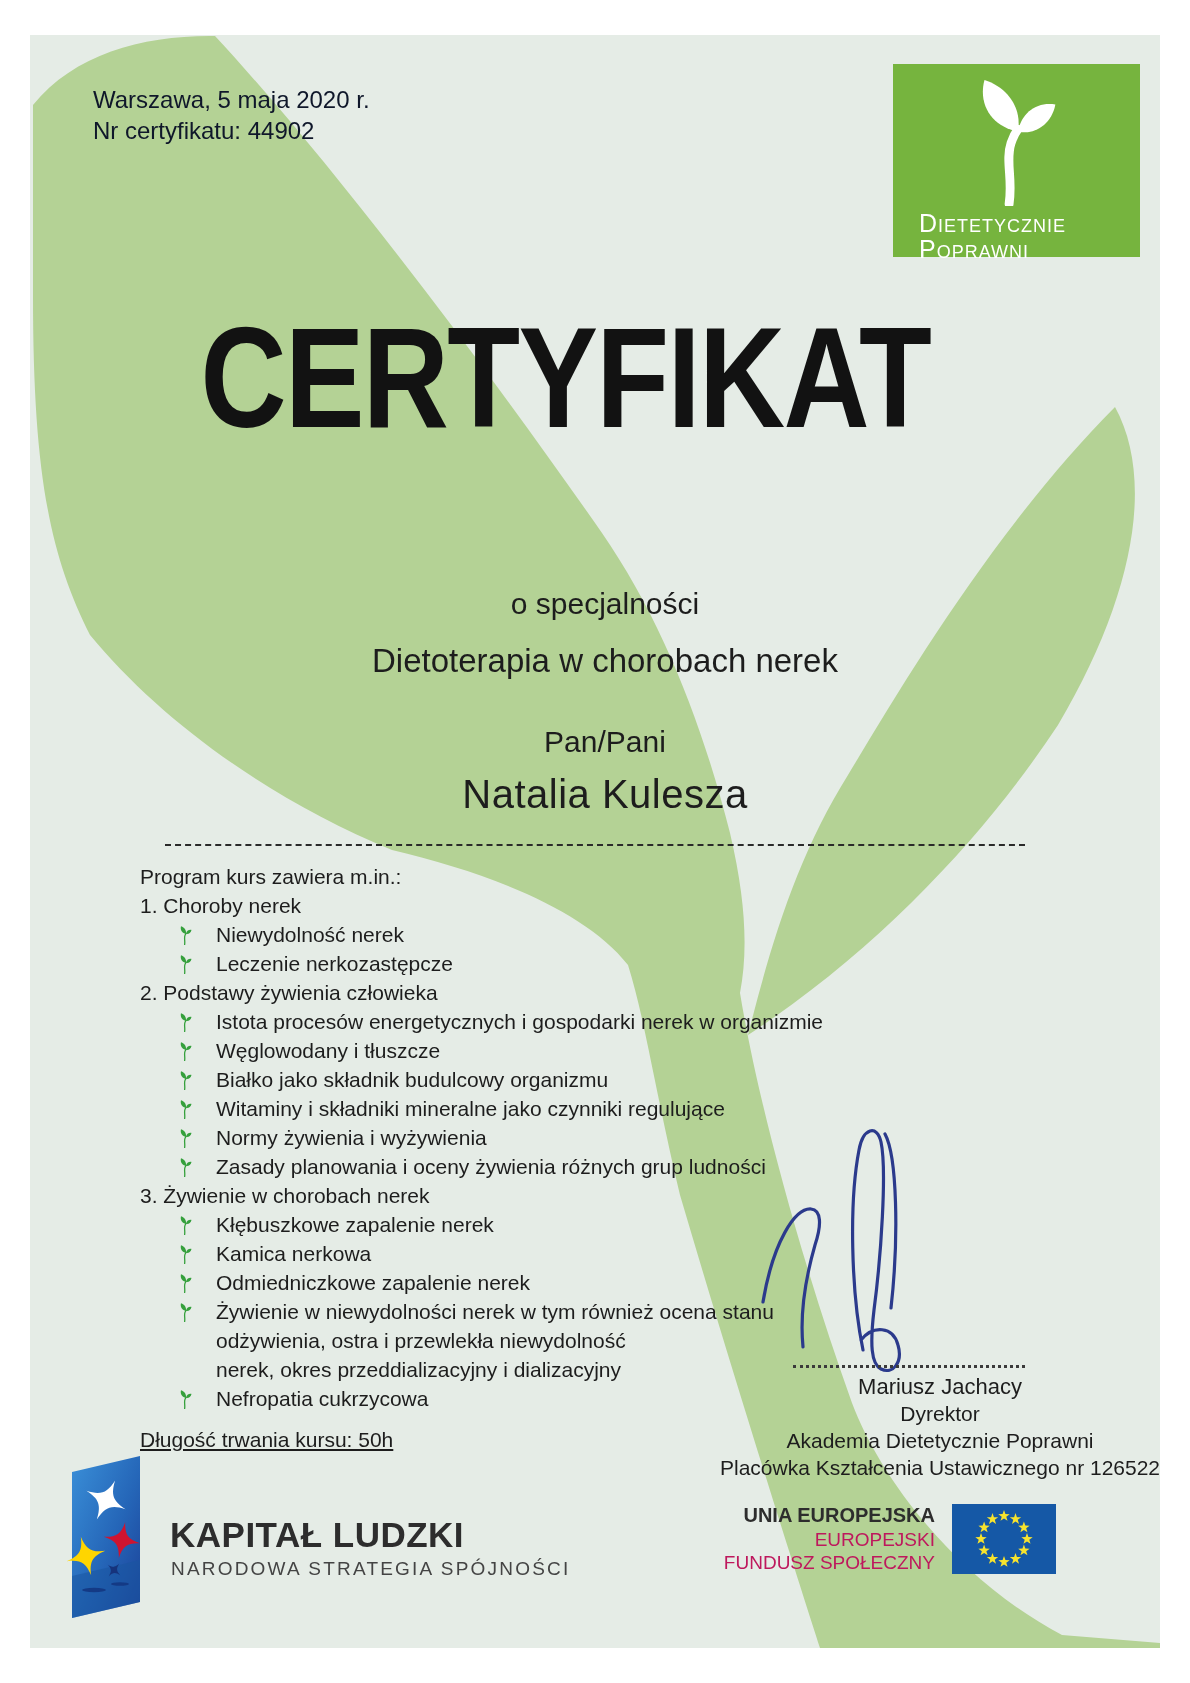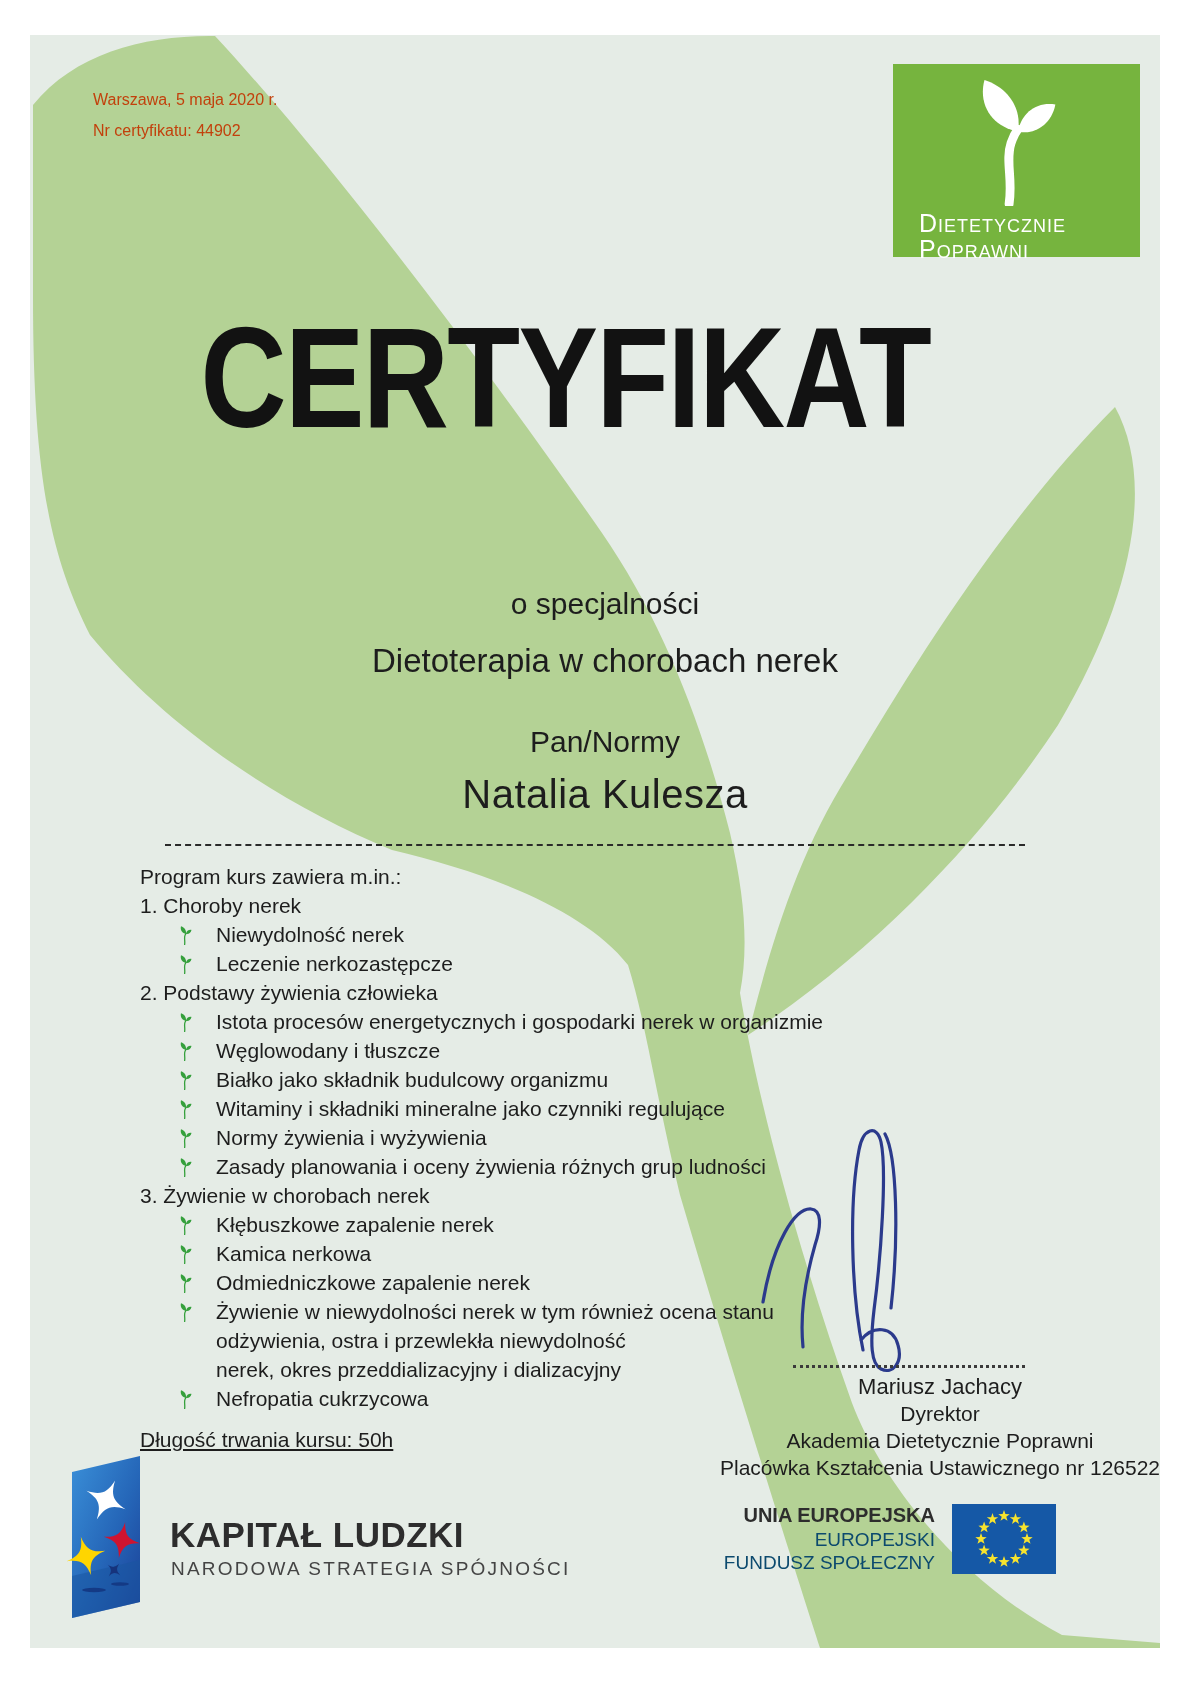--- a/index.html
+++ b/index.html
@@ -4,21 +4,21 @@
 <style>
   html,body{margin:0;padding:0;background:#ffffff;}
   body{font-family:"Liberation Sans", sans-serif;color:#1d1d1d;-webkit-font-smoothing:antialiased;}
   .page{position:relative;width:1190px;height:1683px;background:#ffffff;margin:0 auto;overflow:hidden;}
   .cert{position:absolute;left:30px;right:30px;top:35px;bottom:35px;background:var(--bg,#e5ece6);overflow:hidden;}
   .leafbg{position:absolute;inset:0;width:100%;height:100%;}
   .leafbg path{fill:var(--leaf,#b4d295);}
 
   .abs{position:absolute;}
 
-  .date-block{left:63px;top:49px;font-size:16px;line-height:31px;color:#c2410c;}
+  .date-block{left:63px;top:49px;font-size:24px;line-height:31px;color:#0f172a;}
 
   
   .logo-box{left:863px;top:29px;width:247px;height:193px;background:var(--logo_green,#76b43e);}
   .logo-sprout{position:absolute;left:68px;top:14px;width:108px;height:128px;color:#ffffff;}
   .logo-text{position:absolute;left:26px;top:146px;color:#ffffff;font-variant-caps:small-caps;
              font-size:25px;line-height:26px;letter-spacing:1px;font-weight:500;}
 
   
   .title-wrap{left:0px;right:60px;text-align:center;color:#121212;}
   .title1{top:268px;}
@@ -50,21 +50,21 @@
   .sig-name{font-weight:normal;font-size:22px;}
 
   
   .kl-logo{left:34px;top:1417px;width:84px;height:170px;}
   .kl-text-title{left:140px;top:1480px;font-size:35px;font-weight:bold;letter-spacing:0.5px;color:#2d2d2d;}
   .kl-text-sub{left:141px;top:1523px;font-size:19px;letter-spacing:2.2px;color:#444;}
 
   
   .eu-text{right:225px;top:1468px;text-align:right;color:#2d2d2d;}
   .eu-line1{font-size:20px;font-weight:bold;line-height:25px;}
-  .eu-line2,.eu-line3{font-size:19px;line-height:23px;color:#0c4a6e;}
+  .eu-line2,.eu-line3{font-size:19px;line-height:23px;color:#be185d;}
   .eu-flag{left:922px;top:1469px;width:104px;height:70px;}
 </style>
 </head>
 <body>
 
 <svg width="0" height="0" style="position:absolute" aria-hidden="true">
   <defs>
     <symbol id="sprout" viewBox="0 0 100 130">
       <path d="M44,128 C48,102 40,84 46,66 C48,60 50,56 53,52" fill="none" stroke="currentColor" stroke-width="9" stroke-linecap="round"></path>
       <path d="M53,54 C28,50 12,28 19,2 C44,10 57,32 53,54 Z" fill="currentColor"></path>
@@ -122,21 +122,21 @@
         <div>Poprawni</div>
       </div>
     </div>
 
     <div class="abs title-wrap title1">
       <span>CERTYFIKAT</span>
     </div>
 
     <div class="abs body-center of-specialty">o specjalności</div>
     <div class="abs body-center specialty">Dietoterapia w chorobach nerek</div>
-    <div class="abs body-center salutation">Pan/Normy</div>
+    <div class="abs body-center salutation">Pan/Pani</div>
     <div class="abs body-center recipient">Natalia Kulesza</div>
 
     <div class="abs divider"></div>
 
     <div class="abs program">
       <div>Program kurs zawiera m.in.:</div>
       <div>
           <div class="prog-item kind-plain">
     
     <span class="prog-text">1. Choroby nerek</span>

